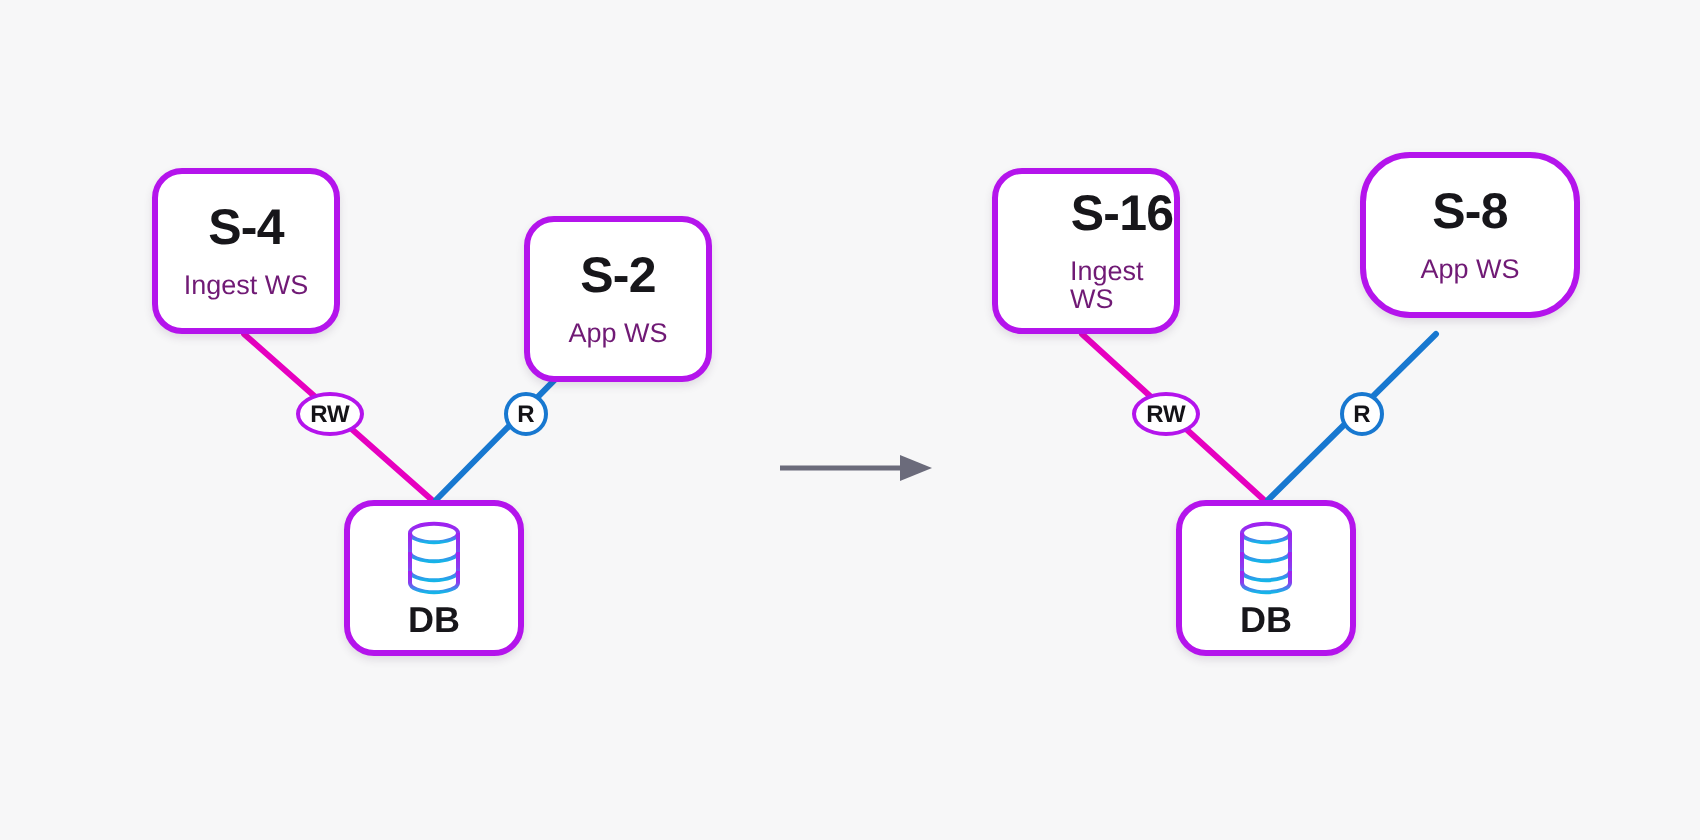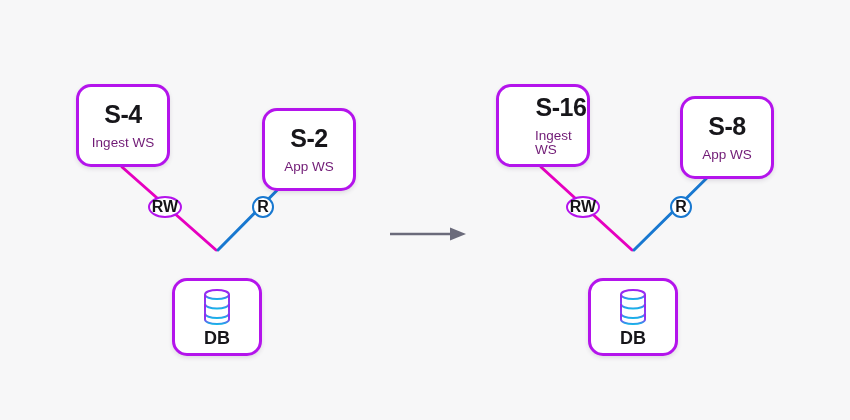--- a/index.html
+++ b/index.html
@@ -62,42 +62,41 @@
     box-sizing: border-box;
     background: #ffffff;
     border: 3px solid #b414ec;
     border-radius: 15px;
     box-shadow: 0 2px 4px rgba(60, 40, 80, 0.13);
     display: flex;
     flex-direction: column;
     align-items: center;
     justify-content: center;
     z-index: 3;
-    margin-top: 28px;
   }
   .db-icon {
     display: block;
     margin-bottom: 3px;
   }
   .db-label {
     font-size: 18px;
     font-weight: bold;
     color: #17161a;
     line-height: 1;
   }
 
   
   .badge {
     position: absolute;
     box-sizing: border-box;
     background: #ffffff;
     display: flex;
     align-items: center;
     justify-content: center;
-    font-size: 16px;
+    font-size: 12px;
     font-weight: bold;
     color: #141317;
     z-index: 4;
   }
   .badge-rw {
     width: 34px;
     height: 22px;
     border: 2px solid #b414ec;
     border-radius: 50%;
   }
@@ -171,21 +170,21 @@
   <svg class="transition-arrow" style="left:388px; top:224px;" width="80" height="20" viewBox="0 0 80 20">
     <line x1="2" y1="10" x2="64" y2="10" stroke="#6b6b7b" stroke-width="2.6"></line>
     <polygon points="62,3.5 78,10 62,16.5" fill="#6b6b7b"></polygon>
   </svg>
 
   <div class="node" style="left:496px; top:84px; width:94px; height:83px;padding-left:36px;">
     <div class="node-title">S-16</div>
     <div class="node-sub">Ingest WS</div>
   </div>
 
-  <div class="node" style="left:680px; top:96px; width:94px; height:83px;">
+  <div class="node" style="left:680px; top:76px; width:110px; height:83px;border-radius:25px;">
     <div class="node-title">S-8</div>
     <div class="node-sub">App WS</div>
   </div>
 
   <div class="db-node" style="left:588px; top:250px; width:90px; height:78px;">
     <svg class="db-icon" width="30" height="38" viewBox="0 0 30 38">
       <ellipse cx="15" cy="6.5" rx="12" ry="4.6" fill="none" stroke="url(#dbGradR)" stroke-width="2"></ellipse>
       <path d="M3 6.5 V 16 A 12 4.6 0 0 0 27 16 V 6.5" fill="none" stroke="url(#dbGradR)" stroke-width="2"></path>
       <path d="M3 16 V 25.5 A 12 4.6 0 0 0 27 25.5 V 16" fill="none" stroke="url(#dbGradR)" stroke-width="2"></path>
       <path d="M3 25.5 V 31.5 A 12 4.6 0 0 0 27 31.5 V 25.5" fill="none" stroke="url(#dbGradR)" stroke-width="2"></path>

